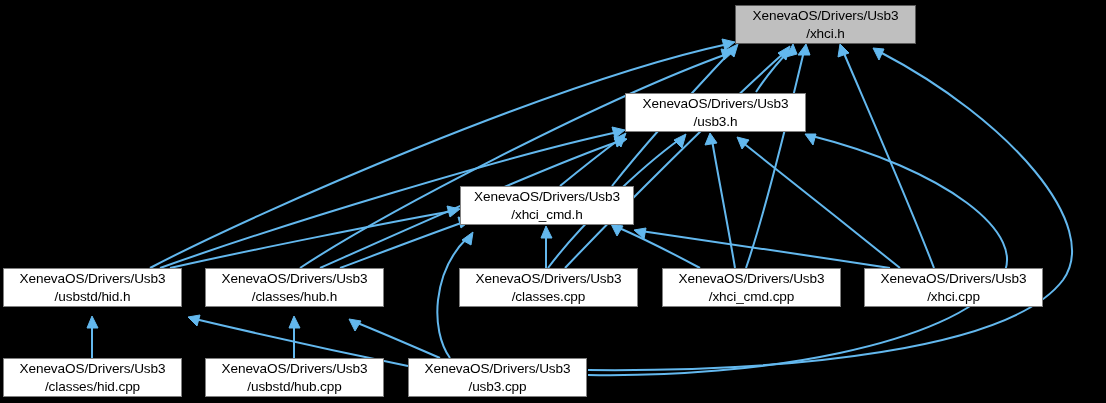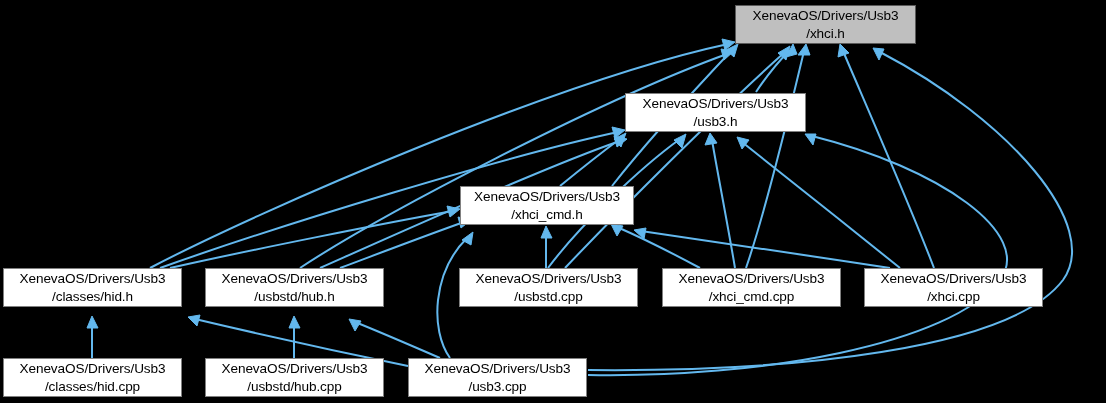--- a/index.html
+++ b/index.html
@@ -198,31 +198,31 @@
     <span class="node-line">/usb3.h</span>
   </div>
 
   <div class="node-box" style="left:460px; top:186px; width:174px; height:39px;">
     <span class="node-line">XenevaOS/Drivers/Usb3</span>
     <span class="node-line">/xhci_cmd.h</span>
   </div>
 
   <div class="node-box" style="left:3px; top:268px; width:179px; height:39px;">
     <span class="node-line">XenevaOS/Drivers/Usb3</span>
-    <span class="node-line">/classes/hid.h</span>
+    <span class="node-line">/usbstd/hid.h</span>
   </div>
 
   <div class="node-box" style="left:205px; top:268px; width:179px; height:39px;">
     <span class="node-line">XenevaOS/Drivers/Usb3</span>
-    <span class="node-line">/usbstd/hub.h</span>
+    <span class="node-line">/classes/hub.h</span>
   </div>
 
   <div class="node-box" style="left:459px; top:268px; width:179px; height:39px;">
     <span class="node-line">XenevaOS/Drivers/Usb3</span>
-    <span class="node-line">/usbstd.cpp</span>
+    <span class="node-line">/classes.cpp</span>
   </div>
 
   <div class="node-box" style="left:662px; top:268px; width:179px; height:39px;">
     <span class="node-line">XenevaOS/Drivers/Usb3</span>
     <span class="node-line">/xhci_cmd.cpp</span>
   </div>
 
   <div class="node-box" style="left:864px; top:268px; width:179px; height:39px;">
     <span class="node-line">XenevaOS/Drivers/Usb3</span>
     <span class="node-line">/xhci.cpp</span>

